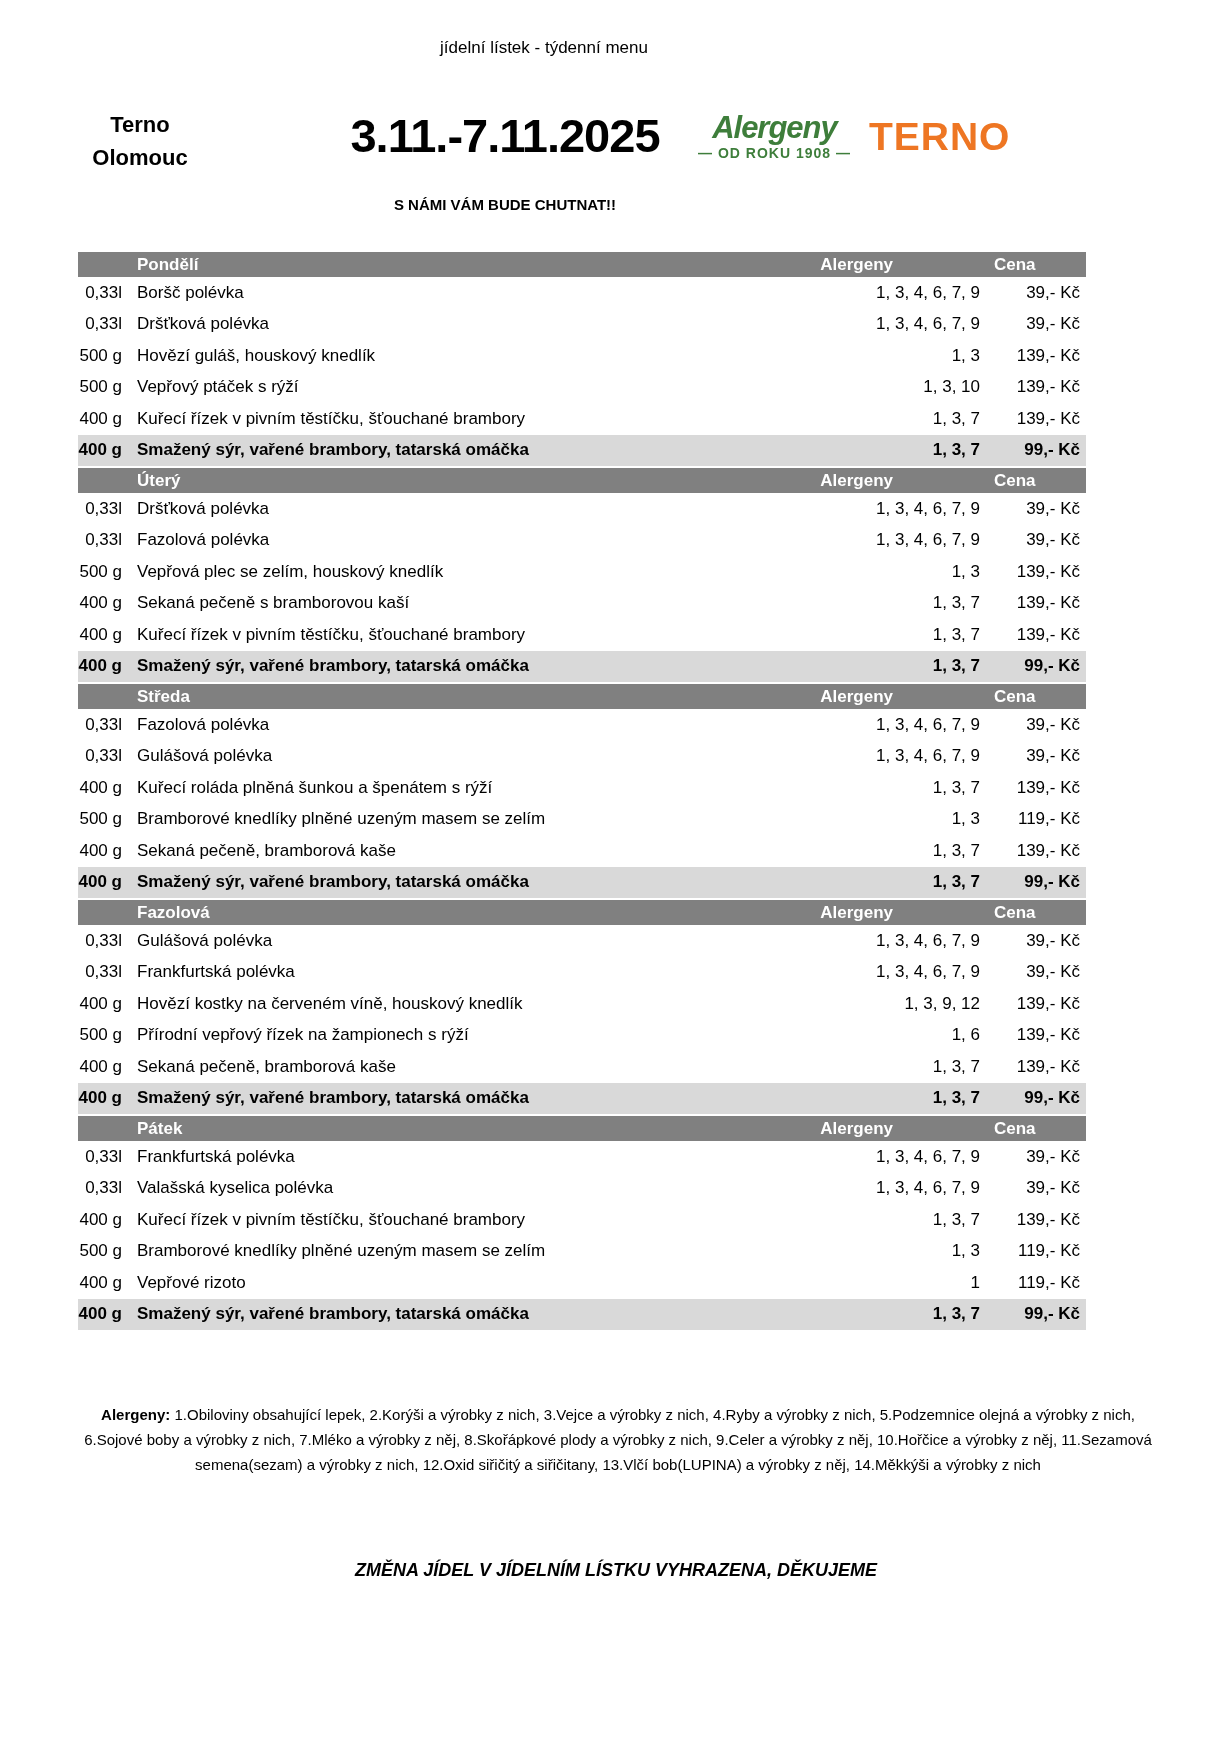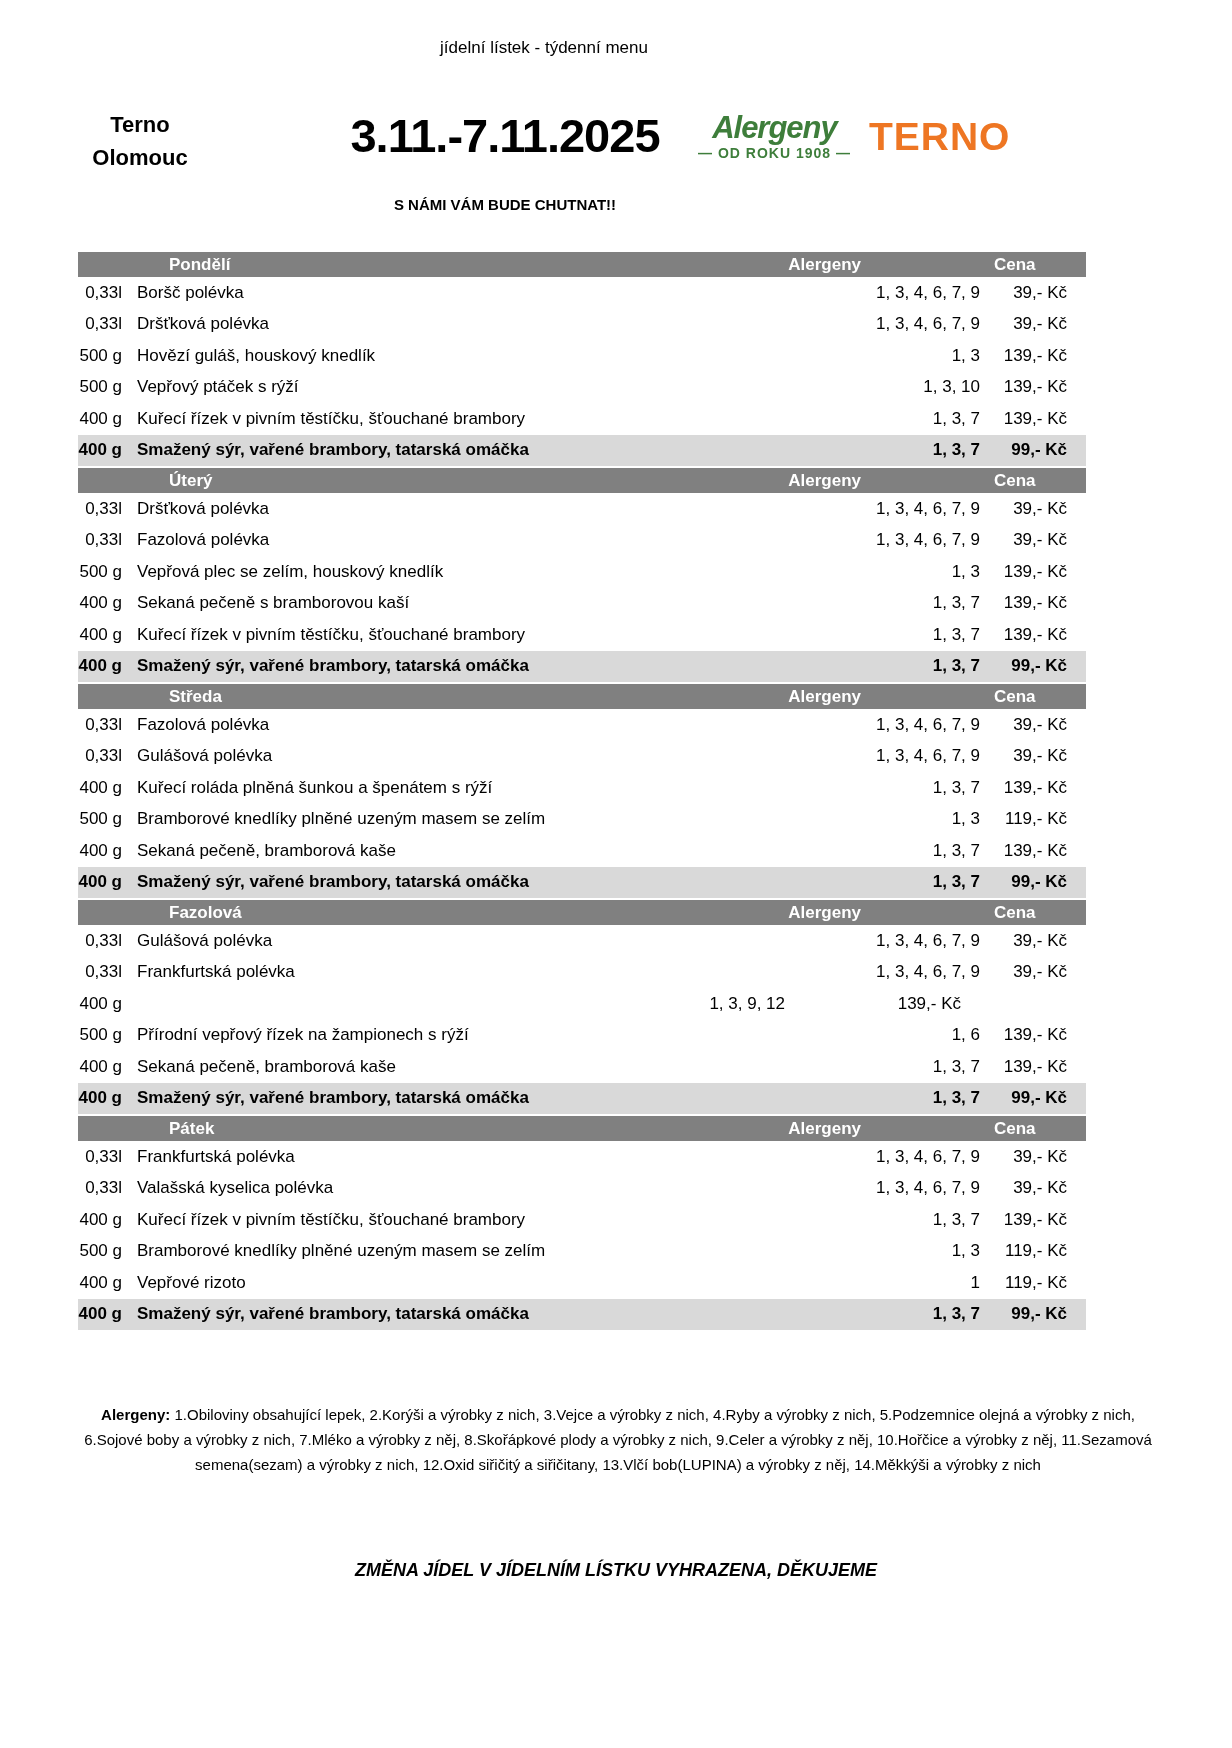--- a/index.html
+++ b/index.html
@@ -36,26 +36,26 @@
   .day-section{margin-bottom:2px;}
   .row{
     display:grid;
     grid-template-columns:44px 1fr 195px 106px;
     align-items:center;
     height:31.5px;
     font-size:17px;
   }
   .day-header{
     background:var(--header-bg,#808080);
-    color:#fff;font-weight:bold;height:25px;gap:32px;
+    color:#fff;font-weight:bold;height:25px;
   }
   .cell-portion{text-align:right;}
   .cell-dish{padding-left:15px;white-space:nowrap;overflow:hidden;}
   .cell-allerg{text-align:right;white-space:nowrap;}
-  .cell-price{text-align:right;padding-right:19px;white-space:nowrap;}
+  .cell-price{text-align:right;padding-right:6px;white-space:nowrap;}
   .day-header .cell-allerg{padding-right:87px;}
   .day-header .cell-price{text-align:left;padding-left:14px;}
   .row.highlight{background:var(--highlight-bg,#D9D9D9);font-weight:bold;}
 
   .legend{
     position:absolute;top:1400px;left:81px;width:1070px;margin:2px;
     text-align:center;font-size:15px;line-height:25px;
   }
   .legend-label{font-weight:bold;}
   .footer-note{
@@ -232,20 +232,21 @@
         <div class="cell-price">39,- Kč</div>
       </div>
       <div class="row">
         <div class="cell-portion">0,33l</div>
         <div class="cell-dish">Frankfurtská polévka</div>
         <div class="cell-allerg">1, 3, 4, 6, 7, 9</div>
         <div class="cell-price">39,- Kč</div>
       </div>
       <div class="row">
         <div class="cell-portion">400 g</div>
+        <div class="cell-dish">Hovězí kostky na červeném víně, houskový knedlík</div>
         <div class="cell-allerg">1, 3, 9, 12</div>
         <div class="cell-price">139,- Kč</div>
       </div>
       <div class="row">
         <div class="cell-portion">500 g</div>
         <div class="cell-dish">Přírodní vepřový řízek na žampionech s rýží</div>
         <div class="cell-allerg">1, 6</div>
         <div class="cell-price">139,- Kč</div>
       </div>
       <div class="row">

